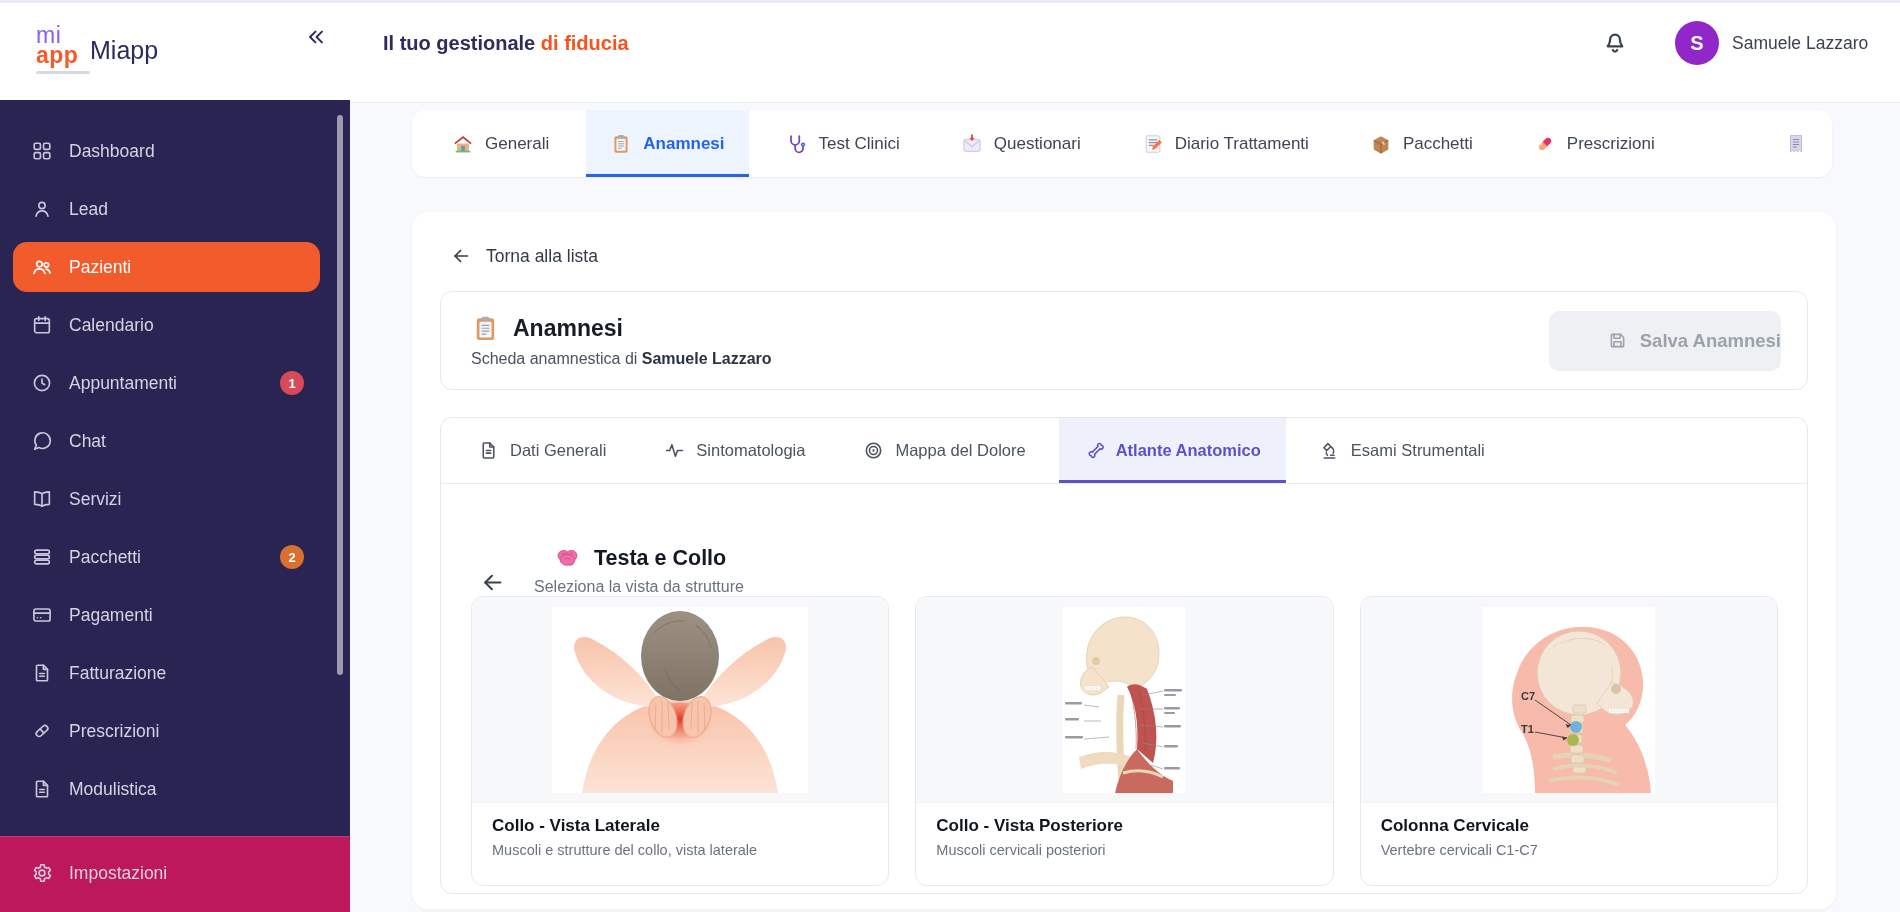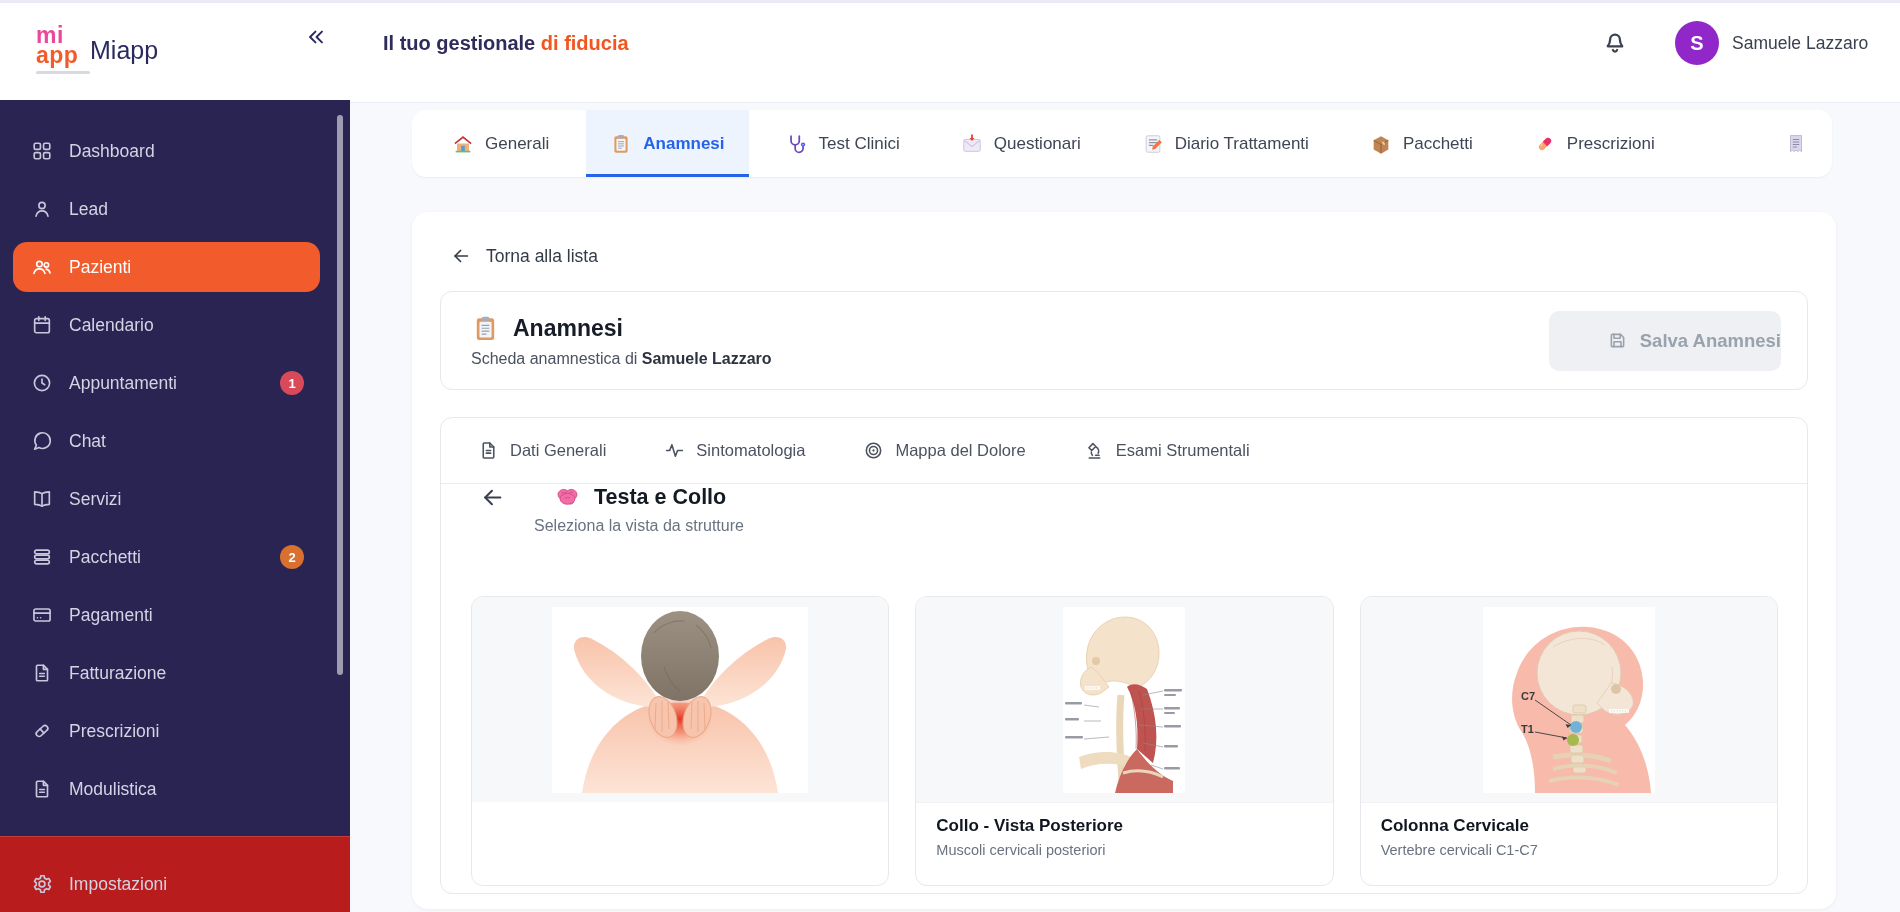--- a/index.html
+++ b/index.html
@@ -4,35 +4,35 @@
 <style>
   *{box-sizing:border-box;margin:0;padding:0}
   html,body{width:1900px;height:912px}
   body{position:relative;font-family:"Liberation Sans","DejaVu Sans",sans-serif;background:#f8f9fc;overflow:hidden}
   body::before{content:'';position:absolute;top:0;left:0;right:0;height:3px;background:#e9eaf5;z-index:20}
 
   
   .sidebar{position:absolute;left:0;top:0;width:350px;height:912px;background:#2a2453;z-index:5}
   .logo-area{position:absolute;top:0;left:0;width:350px;height:100px;background:#fff;display:flex;align-items:center;padding-left:36px}
   .logo-mark{display:flex;flex-direction:column;line-height:.85;cursor:pointer}
-  .lg-mi{font-size:23px;font-weight:700;color:#ec4899;letter-spacing:.5px}
+  .lg-mi{font-size:23px;font-weight:400;color:#8b5cf6;letter-spacing:.5px}
   .lg-app{font-size:23px;font-weight:800;color:#f25b2b;letter-spacing:.5px}
   .lg-tag{display:block;width:54px;height:3px;background:#d8d8e2;margin-top:5px;border-radius:2px}
   .brand{font-size:25px;font-weight:400;color:#2b2a5e;}
   .collapse{position:absolute;left:298px;top:20px;width:36px;height:36px;background:none;border:none;color:#2b2a5e;cursor:pointer}
   .collapse svg{width:26px;height:26px}
   .nav{position:absolute;top:100px;left:0;right:0;padding-top:26px}
   .side-item{display:flex;align-items:center;height:50px;margin:0 30px 8px 13px;padding-left:18px;border-radius:14px;color:#d5d3e3;font-size:17.5px;font-weight:500;cursor:pointer;position:relative}
   .si-icon{width:22px;height:22px;margin-right:16px;color:#c9c6dc;flex:none}
   .si-icon svg{width:100%;height:100%}
   .side-item.active{background:#f25b2b;color:#fff}
   .side-item.active .si-icon{color:#fff}
   .si-badge{position:absolute;right:16px;top:50%;transform:translateY(-50%);min-width:24px;height:24px;padding:0 6px;border-radius:12px;color:#fff;font-size:13px;font-weight:700;display:flex;align-items:center;justify-content:center}
   .side-scrollbar{position:absolute;right:7px;top:115px;width:6px;height:560px;border-radius:3px;background:rgba(255,255,255,.55);z-index:6;cursor:pointer}
-  .side-footer{position:absolute;left:0;right:0;top:836px;bottom:0;background:#b91c1c;border-top:1px solid rgba(255,255,255,.14);padding-top:24px}
+  .side-footer{position:absolute;left:0;right:0;top:836px;bottom:0;background:#be185d;border-top:1px solid rgba(255,255,255,.14);padding-top:13px}
   .side-footer .side-item{height:46px;margin-bottom:0}
 
   
   .topbar{position:absolute;left:350px;top:0;width:1550px;height:103px;background:#fff;border-bottom:1px solid #eceef6;z-index:4}
   .topbar h1{position:absolute;left:33px;top:32px;font-size:20px;font-weight:700;color:#2f2c5c;white-space:nowrap}
   .topbar h1 .accent{color:#f4541d}
   .bell-btn{position:absolute;left:1248px;top:25px;width:34px;height:34px;border:none;background:none;color:#3a4150;cursor:pointer}
   .bell-btn svg{width:30px;height:30px}
   .avatar{position:absolute;left:1325px;top:21px;width:44px;height:44px;border-radius:50%;background:#9126c9;color:#fff;font-size:20px;font-weight:700;display:flex;align-items:center;justify-content:center;cursor:pointer}
   .user-name{position:absolute;left:1382px;top:33px;font-size:17.5px;color:#3b414e;white-space:nowrap;cursor:pointer}
@@ -62,21 +62,21 @@
   .save-btn .sv-icon{width:21px;height:21px}
   .save-btn .sv-icon svg{width:100%;height:100%}
 
   .subcard{position:absolute;left:28px;right:28px;top:205px;height:477px;border:1px solid #e6e8ee;border-radius:12px;background:#fff;overflow:hidden}
   .subtabs{display:flex;height:66px;border-bottom:1px solid #e9ebf0;padding:0 12px;align-items:stretch}
   .subtab{display:flex;align-items:center;gap:11px;padding:0 25px;margin-right:8px;font-size:16.5px;color:#4b5260;font-weight:500;border-bottom:3px solid transparent;border-top:3px solid transparent;cursor:pointer;white-space:nowrap}
   .st-icon{width:21px;height:21px;flex:none}
   .st-icon svg{width:100%;height:100%}
   .subtab.active{background:#eef0fb;color:#5b51c8;border-bottom-color:#5b51c8;font-weight:700}
 
-  .atlas-head{position:absolute;left:0;top:66px;height:112px;width:100%;display:flex;align-items:flex-start;padding-left:38px}
+  .atlas-head{position:absolute;left:0;top:66px;height:112px;width:100%;display:flex;align-items:flex-end;padding-left:38px}
   .atlas-back{width:27px;height:27px;background:none;border:none;color:#3a414e;cursor:pointer;flex:none}
   .atlas-back svg{width:100%;height:100%}
   .atlas-txt{margin-left:28px}
   .atlas-title-row{display:flex;align-items:center;gap:13px;padding-left:20px}
   .atlas-brain{width:27px;height:27px}
   .atlas-brain svg{width:100%;height:100%}
   .atlas-head h3{font-size:21.5px;font-weight:700;color:#141a24}
   .atlas-sub{font-size:16px;color:#6a7280;margin-top:6px}
 
   .vistas{position:absolute;left:30px;right:29px;top:178px;display:flex;gap:26px}
@@ -360,20 +360,26 @@
                 </svg></span>
               <span>Sintomatologia</span>
             </div>
             <div class="subtab">
               <span class="st-icon"><svg viewBox="0 0 24 24" fill="none" stroke="currentColor" stroke-width="1.8" stroke-linecap="round" stroke-linejoin="round">
                   <circle cx="12" cy="12" r="8.2"></circle>
                   <circle cx="12" cy="12" r="4.6"></circle>
                   <circle cx="12" cy="12" r="1.3" fill="currentColor" stroke="none"></circle>
                 </svg></span>
               <span>Mappa del Dolore</span>
+            </div>
+            <div class="subtab active">
+              <span class="st-icon"><svg viewBox="0 0 24 24" fill="none" stroke="currentColor" stroke-width="1.8" stroke-linecap="round" stroke-linejoin="round">
+                  <path d="M16.2 4.6a2.1 2.1 0 0 1 3.6 1.5 2.1 2.1 0 0 1 1.5 3.6c-.8.8-2 .9-2.9.3l-6.4 6.4c.6.9.5 2.1-.3 2.9a2.1 2.1 0 0 1-3.6-1.5 2.1 2.1 0 0 1-1.5-3.6c.8-.8 2-.9 2.9-.3l6.4-6.4c-.6-.9-.5-2.1.3-2.9z"></path>
+                </svg></span>
+              <span>Atlante Anatomico</span>
             </div>
             <div class="subtab">
               <span class="st-icon"><svg viewBox="0 0 24 24" fill="none" stroke="currentColor" stroke-width="1.8" stroke-linecap="round" stroke-linejoin="round">
                   <path d="M6 20.5h12"></path>
                   <path d="M13.2 17.5h4"></path>
                   <path d="M10.2 4.2l3.2 3.2-4.6 4.6-3.2-3.2z"></path>
                   <path d="M8.4 13.8a4.6 4.6 0 0 0 1.2 3.7"></path>
                   <path d="M13.8 8a5.6 5.6 0 0 1 2.4 7.2"></path>
                 </svg></span>
               <span>Esami Strumentali</span>
@@ -435,20 +441,24 @@
                       <ellipse cx="111" cy="110" rx="13" ry="21" transform="rotate(-18 111 110)"></ellipse>
                       <ellipse cx="145" cy="110" rx="13" ry="21" transform="rotate(18 145 110)"></ellipse>
                     </g>
                     <g stroke="#eba887" stroke-width=".9" fill="none">
                       <path d="M104,96 L103,122 M110,94 L110,125 M116,95 L117,122"></path>
                       <path d="M152,96 L153,122 M146,94 L146,125 M140,95 L139,122"></path>
                     </g>
                   </svg>
                 </div>
               </div>
+              <div class="vista-info">
+                <h3>Collo - Vista Laterale</h3>
+                <p>Muscoli e strutture del collo, vista laterale</p>
+              </div>
             </article>
             <article class="vista-card">
               <div class="vista-img">
                 <div class="vista-frame neck-posterior">
                   <svg viewBox="0 0 122 186">
                     <rect width="122" height="186" fill="#fff"></rect>
                     <path d="M58,88 C56,110 56,140 60,186" stroke="#ead6b8" stroke-width="7" fill="none"></path>
                     <path d="M24,58 C20,30 40,10 62,10 C82,10 96,26 96,46 C96,60 90,70 82,76 L74,82 C64,74 50,72 40,76 L32,72 C27,68 25,64 24,58 Z" fill="#f4e2ca" stroke="#e2cba8" stroke-width=".8"></path>
                     <path d="M28,60 C20,64 16,72 18,80 C21,88 30,90 38,86 L46,80 C40,72 34,64 28,60 Z" fill="#f4e2ca" stroke="#e2cba8" stroke-width=".8"></path>
                     <path d="M22,81 h15" stroke="#fff" stroke-width="3.5"></path>

